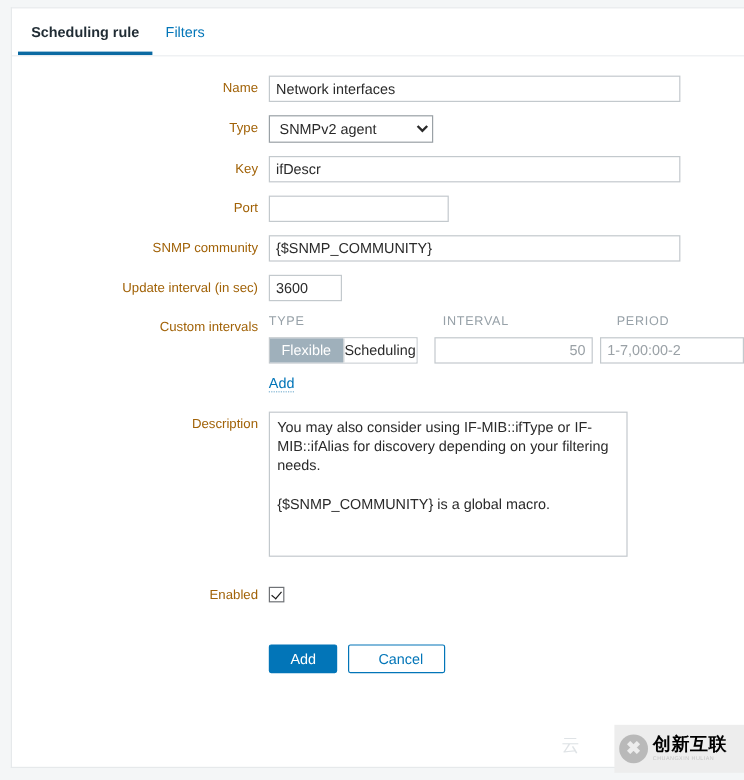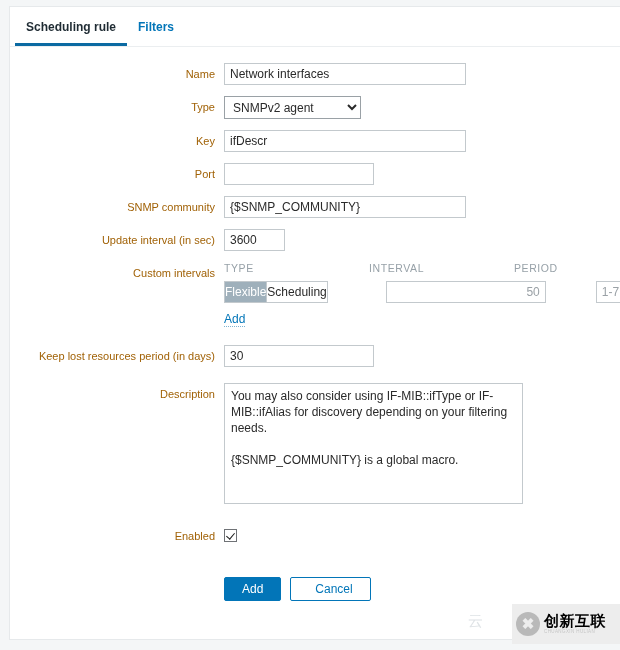--- a/index.html
+++ b/index.html
@@ -37,21 +37,20 @@
     padding-left: 5px;
     box-sizing: border-box;
   }
   .tab {
     display: inline-block;
     padding: 13px 11px 12px 11px;
     font-size: 12px;
     line-height: 14px;
     cursor: pointer;
     position: relative;
-    font-weight: bold;
   }
   .tab.active {
     color: #1f2b33;
     font-weight: bold;
   }
   .tab.inactive {
     color: #0275b8;
   }
   .tab.active::after {
     content: "";
@@ -101,21 +100,21 @@
     font-size: 12px;
     color: #2a2a2a;
     border: 1px solid #c3c9cd;
     background: #ffffff;
     box-sizing: border-box;
     padding: 3px 5px;
     height: 22px;
     line-height: 16px;
     outline: none;
   }
-  input.w-wide { width: 242px; }
+  input.w-wide { width: 343px; }
   input.w-mid  { width: 150px; }
   input.w-num  { width: 61px; text-align: left; }
   input.w-days { width: 150px; }
 
   select.sel {
     font-family: "Liberation Sans", sans-serif;
     font-size: 12px;
     color: #2a2a2a;
     border: 1px solid #9aa1a6;
     background: #ffffff;
@@ -146,21 +145,20 @@
     color: #97a1a8;
     padding-bottom: 7px;
   }
   .ci-head .c-type { width: 164px; }
   .ci-head .c-int  { width: 164px; }
   .ci-head .c-per  { width: 120px; }
 
   .ci-row {
     display: flex;
     align-items: flex-end;
-    gap: 44px;
   }
   .toggle {
     display: flex;
     border: 1px solid #c3c9cd;
     height: 22px;
     box-sizing: border-box;
     width: 150px;
     margin-right: 14px;
   }
   .toggle .opt {
@@ -174,21 +172,21 @@
   }
   .toggle .opt.on {
     background: #9fb0bb;
     color: #ffffff;
   }
   .toggle .opt + .opt {
     border-left: 1px solid #c3c9cd;
   }
 
   input.ci-int {
-    width: 160px;
+    width: 132px;
     text-align: right;
     margin-right: 6px;
   }
   input.ci-per {
     width: 120px;
   }
   input.txt::placeholder, textarea.txt::placeholder {
     color: #9aa1a6;
     opacity: 1;
   }
@@ -381,26 +379,20 @@
               <div class="opt">Scheduling</div>
             </div>
             <input class="txt ci-int" type="text" placeholder="50" style="">
             <input class="txt ci-per" type="text" placeholder="1-7,00:00-2" style="">
           </div>
           <div class="link-add">Add</div>
         </div>
       </div>
     </div>
 
-    <div class="row" style="margin-top:18px;">
-      <div class="label">Keep lost resources period (in days)</div>
-      <div class="field">
-        <input class="txt w-days" type="text" value="30" style="">
-      </div>
-    </div>
 
     <div class="row" style="margin-top:16px;">
       <div class="label">Description</div>
       <div class="field">
         <textarea class="txt desc" style="">You may also consider using IF-MIB::ifType or IF-MIB::ifAlias for discovery depending on your filtering needs.
 
 {$SNMP_COMMUNITY} is a global macro.</textarea>
       </div>
     </div>
 

